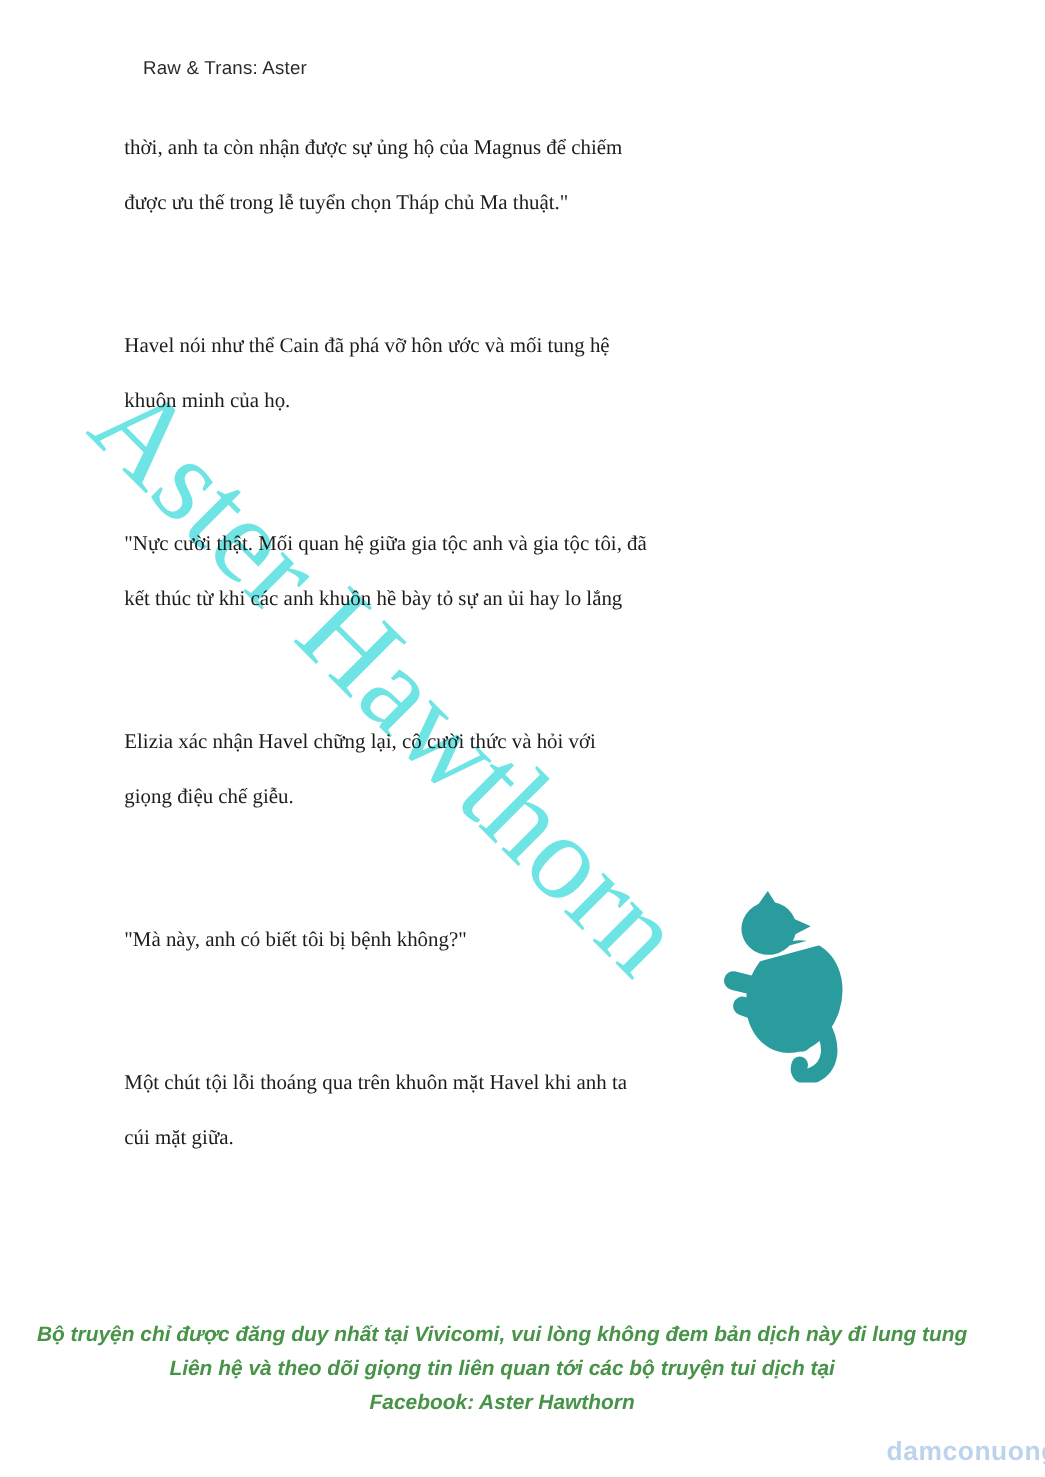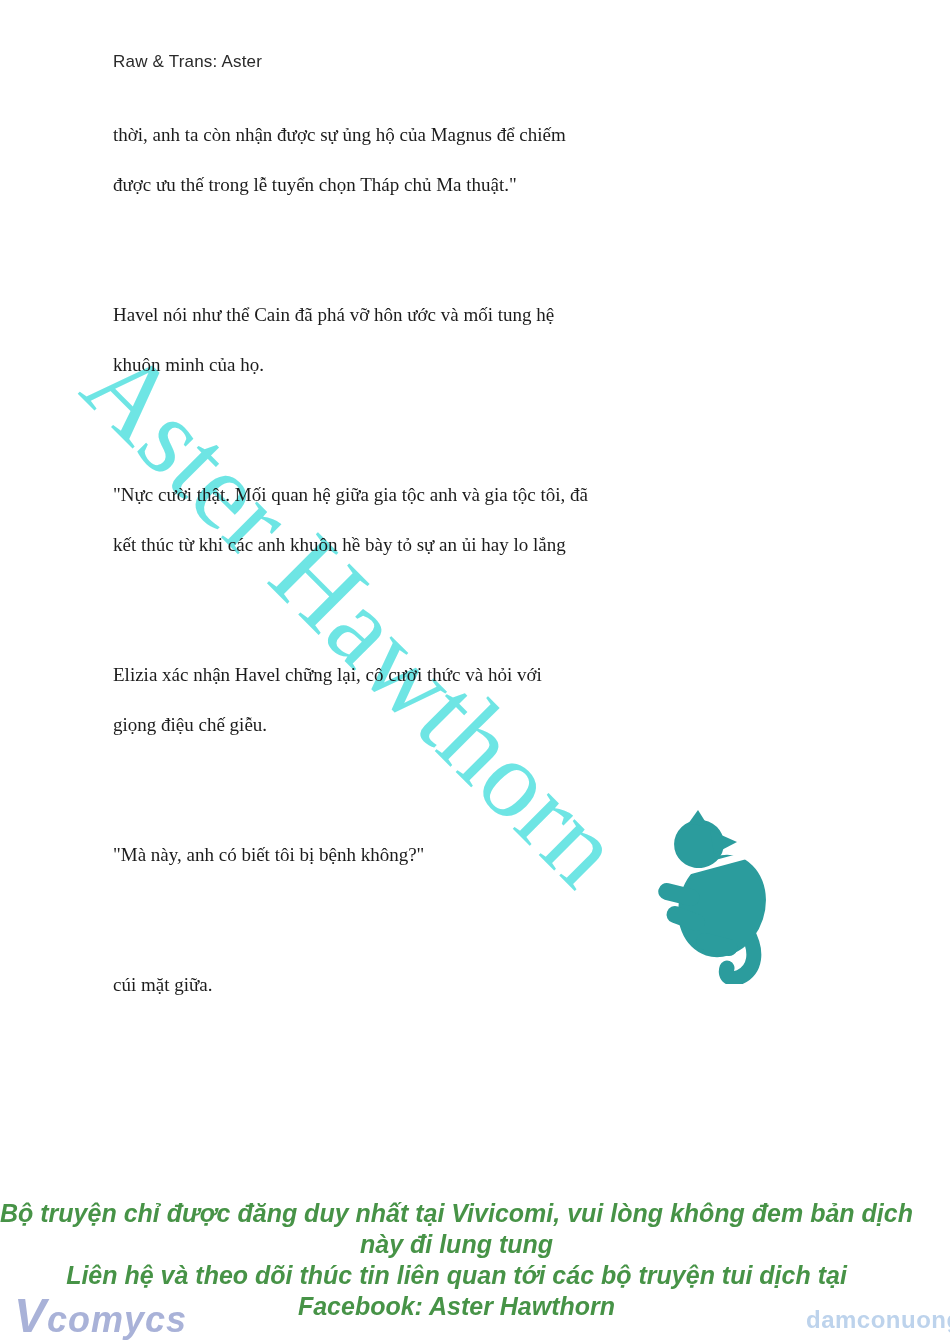--- a/index.html
+++ b/index.html
@@ -14,21 +14,21 @@
   html,body{background:#e8e8e8;}
   .page{
     position:relative;
     width:950px;height:1343px;
     background:#ffffff;
     overflow:hidden;
     font-family:"Liberation Serif","DejaVu Serif",serif;
     color:var(--ink);
   }
   .header{
-    position:absolute;left:113px;top:52px;
+    position:absolute;left:130px;top:52px;
     font-family:"Liberation Sans","DejaVu Sans",sans-serif;
     font-size:17px;color:#2a2a2a;letter-spacing:.2px;
     z-index:3;
   }
   .watermark{
     position:absolute;left:142px;top:328px;
     font-family:"Liberation Serif","DejaVu Serif",serif;
     font-size:110px;line-height:1;
     color:var(--cyan);
     white-space:nowrap;
@@ -47,21 +47,21 @@
   }
   .cat{
     position:absolute;left:658px;top:810px;
     z-index:2;
   }
   .footer{
     position:absolute;left:0;top:1198px;width:913px;
     text-align:center;
     font-family:"Liberation Sans","DejaVu Sans",sans-serif;
     font-style:italic;font-weight:bold;
-    font-size:25px;line-height:31px;
+    font-size:19px;line-height:31px;
     color:var(--green);
     z-index:2;
   }
   .logo{
     position:absolute;left:14px;top:1288px;
     font-family:"Liberation Sans","DejaVu Sans",sans-serif;
     font-style:italic;font-weight:bold;
     font-size:36px;letter-spacing:1px;
     color:var(--logo);
     z-index:2;
@@ -99,41 +99,41 @@
         <div class="line">kết thúc từ khi các anh khuôn hề bày tỏ sự an ủi hay lo lắng</div>
       </div>
       <div class="para">
         <div class="line">Elizia xác nhận Havel chững lại, cô cười thức và hỏi với</div>
         <div class="line">giọng điệu chế giễu.</div>
       </div>
       <div class="para">
         <div class="line">"Mà này, anh có biết tôi bị bệnh không?"</div>
       </div>
       <div class="para">
+        <div class="line">Một chút tội lỗi thoáng qua trên khuôn mặt Havel khi anh ta</div>
         <div class="line">cúi mặt giữa.</div>
       </div>
     </div>
 
   <svg class="cat" viewBox="0 0 113 174" width="113" height="174" aria-hidden="true">
     <g fill="#2b9c9d">
       <path d="M 88 120 C 101 142 97 160 82 167 C 73 171 66 166 69 158" fill="none" stroke="#2b9c9d" stroke-width="15" stroke-linecap="round"></path>
       <ellipse cx="64" cy="96" rx="43" ry="52" transform="rotate(18 64 96)"></ellipse>
       <rect x="0" y="76" width="42" height="17" rx="8.5" transform="rotate(14 21 84)"></rect>
       <rect x="8" y="100" width="40" height="17" rx="8.5" transform="rotate(20 28 108)"></rect>
       <rect x="38" y="126" width="42" height="17" rx="8.5" transform="rotate(14 59 134)"></rect>
       <line x1="12" y1="66" x2="86" y2="46" stroke="#ffffff" stroke-width="7"></line>
       <ellipse cx="41" cy="34" rx="25" ry="24" transform="rotate(-12 41 34)"></ellipse>
       <path d="M 30 14 L 40 0 L 50 16 Z"></path>
       <path d="M 52 20 L 79 32 L 56 44 Z"></path>
     </g>
   </svg>
 
   <div class="footer">
     <div>Bộ truyện chỉ được đăng duy nhất tại Vivicomi, vui lòng không đem bản dịch này đi lung tung</div>
-    <div>Liên hệ và theo dõi thúc tin liên quan tới các bộ truyện tui dịch tại</div>
+    <div>Liên hệ và theo dõi giọng tin liên quan tới các bộ truyện tui dịch tại</div>
     <div>Facebook: Aster Hawthorn</div>
   </div>
 
-  <div class="logo">Vcomycs</div>
 
   <div class="corner">damconuong</div>
 
 </div>
 
 </body></html>

